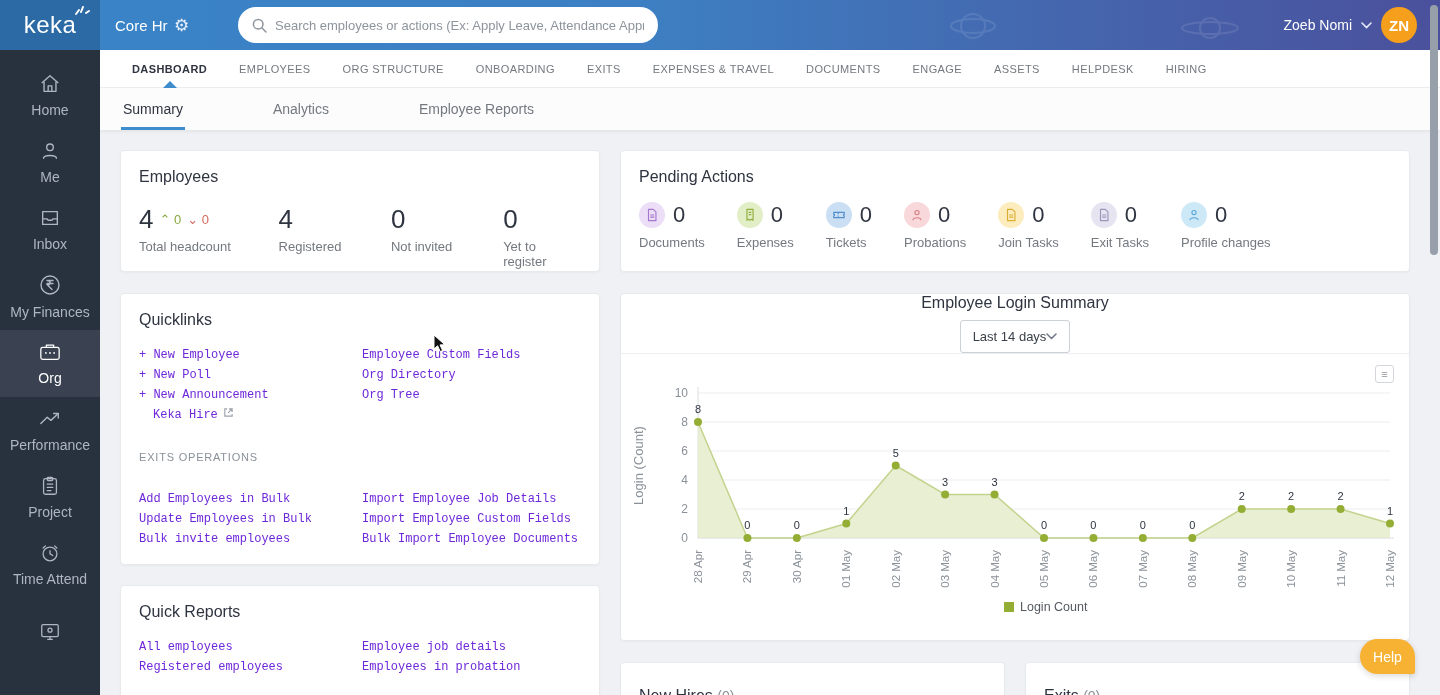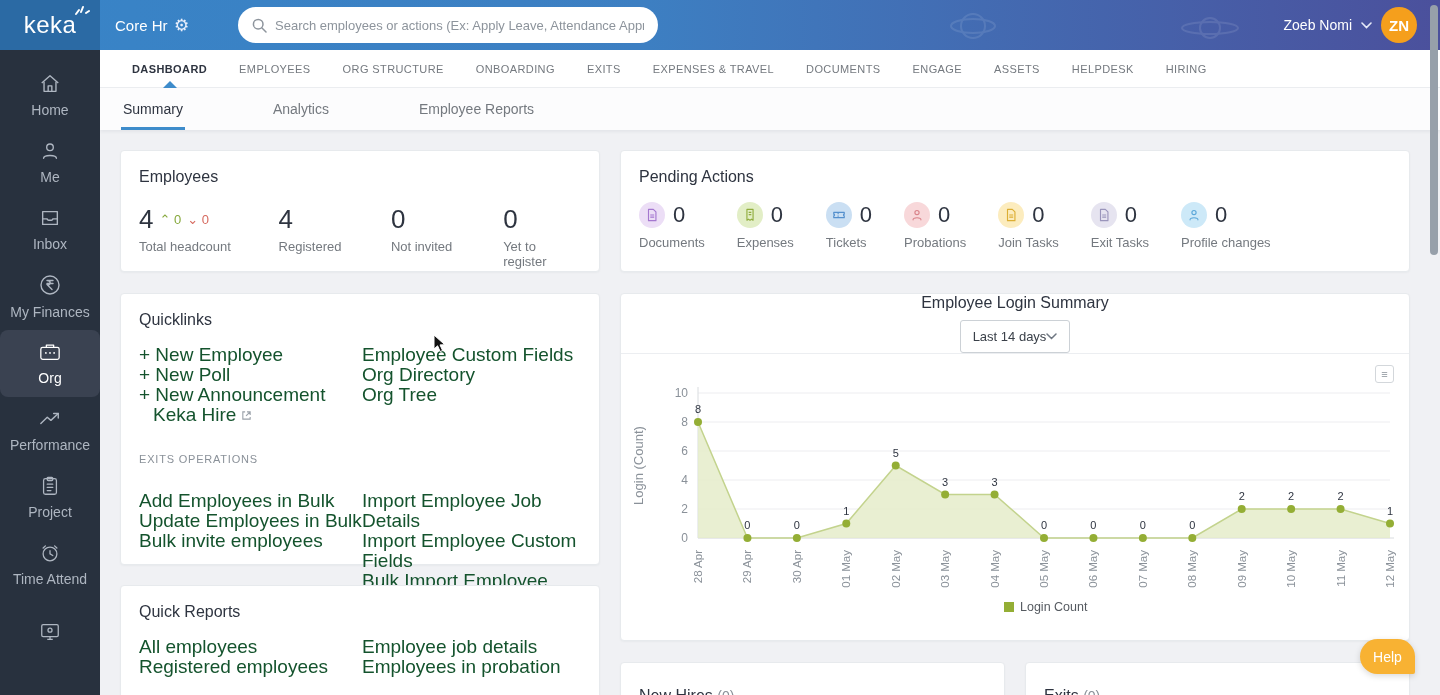--- a/index.html
+++ b/index.html
@@ -42,21 +42,21 @@
   }
   
   .sidebar {
     position:absolute; top:50px; left:0; width:100px; height:645px;
     background:#28313e; z-index:10; padding-top:12px; overflow:hidden;
   }
   .side-item {
     height:67px; display:flex; flex-direction:column; align-items:center; justify-content:center;
     gap:7px; color:#aeb6c1; font-size:14px; cursor:pointer;
   }
-  .side-item.active { background:#3a4251; color:#ffffff;border-radius:8px; }
+  .side-item.active { background:#3a4251; color:#ffffff; }
   .side-item svg { display:block; }
   
   .navbar {
     position:absolute; top:50px; left:100px; right:0; height:38px; background:#fff;
     border-bottom:1px solid #ebedf0; display:flex; align-items:center; padding-left:16px; z-index:5;
   }
   .nav-item {
     position:relative; height:38px; display:flex; align-items:center;
     padding:0 16px; font-size:11px; letter-spacing:.4px; color:#74797f; cursor:pointer; font-weight:500;
   }
@@ -96,21 +96,21 @@
   .card-pending { left:520px; top:20px; width:790px; height:122px; padding:17px 18px; }
   .pend-row { display:flex; margin-top:16px; gap:32px; }
   .pend-item { cursor:pointer; }
   .pend-top { display:flex; align-items:center; gap:8px; }
   .pend-circle { width:26px; height:26px; border-radius:50%; display:flex; align-items:center; justify-content:center; }
   .pend-val { font-size:22px; color:#2e3440; }
   .pend-lbl { font-size:13px; color:#74797f; margin-top:7px; }
   
   .card-quicklinks { left:20px; top:163px; width:480px; height:272px; padding:17px 18px; }
   .link-grid { display:grid; grid-template-columns:223px 1fr; margin-top:16px; }
-  .link-col a { display:block; font-size:19px; color:#14532d; line-height:20px; text-decoration:none; cursor:pointer; }
+  .link-col a { display:block; font-size:12px; color:#6d28d9; line-height:20px; text-decoration:none; cursor:pointer;font-family:Liberation Mono, monospace; }
   .link-col a.indent { padding-left:14px; }
   .ext-ico { margin-left:5px; color:#9aa1a9; font-size:11px; }
   .bulk-label { margin-top:26px; font-size:11px; letter-spacing:.8px; color:#8a9199; }
   .link-grid.bulk { margin-top:26px; }
   
   .card-quickreports { left:20px; top:455px; width:480px; height:170px; padding:17px 18px; }
   
   .card-login { left:520px; top:163px; width:790px; height:348px; }
   .login-header { height:60px; display:flex; align-items:center; justify-content:space-between; padding:0 17px; border-bottom:1px solid #eceef1;flex-direction:column; }
   .range-btn {

